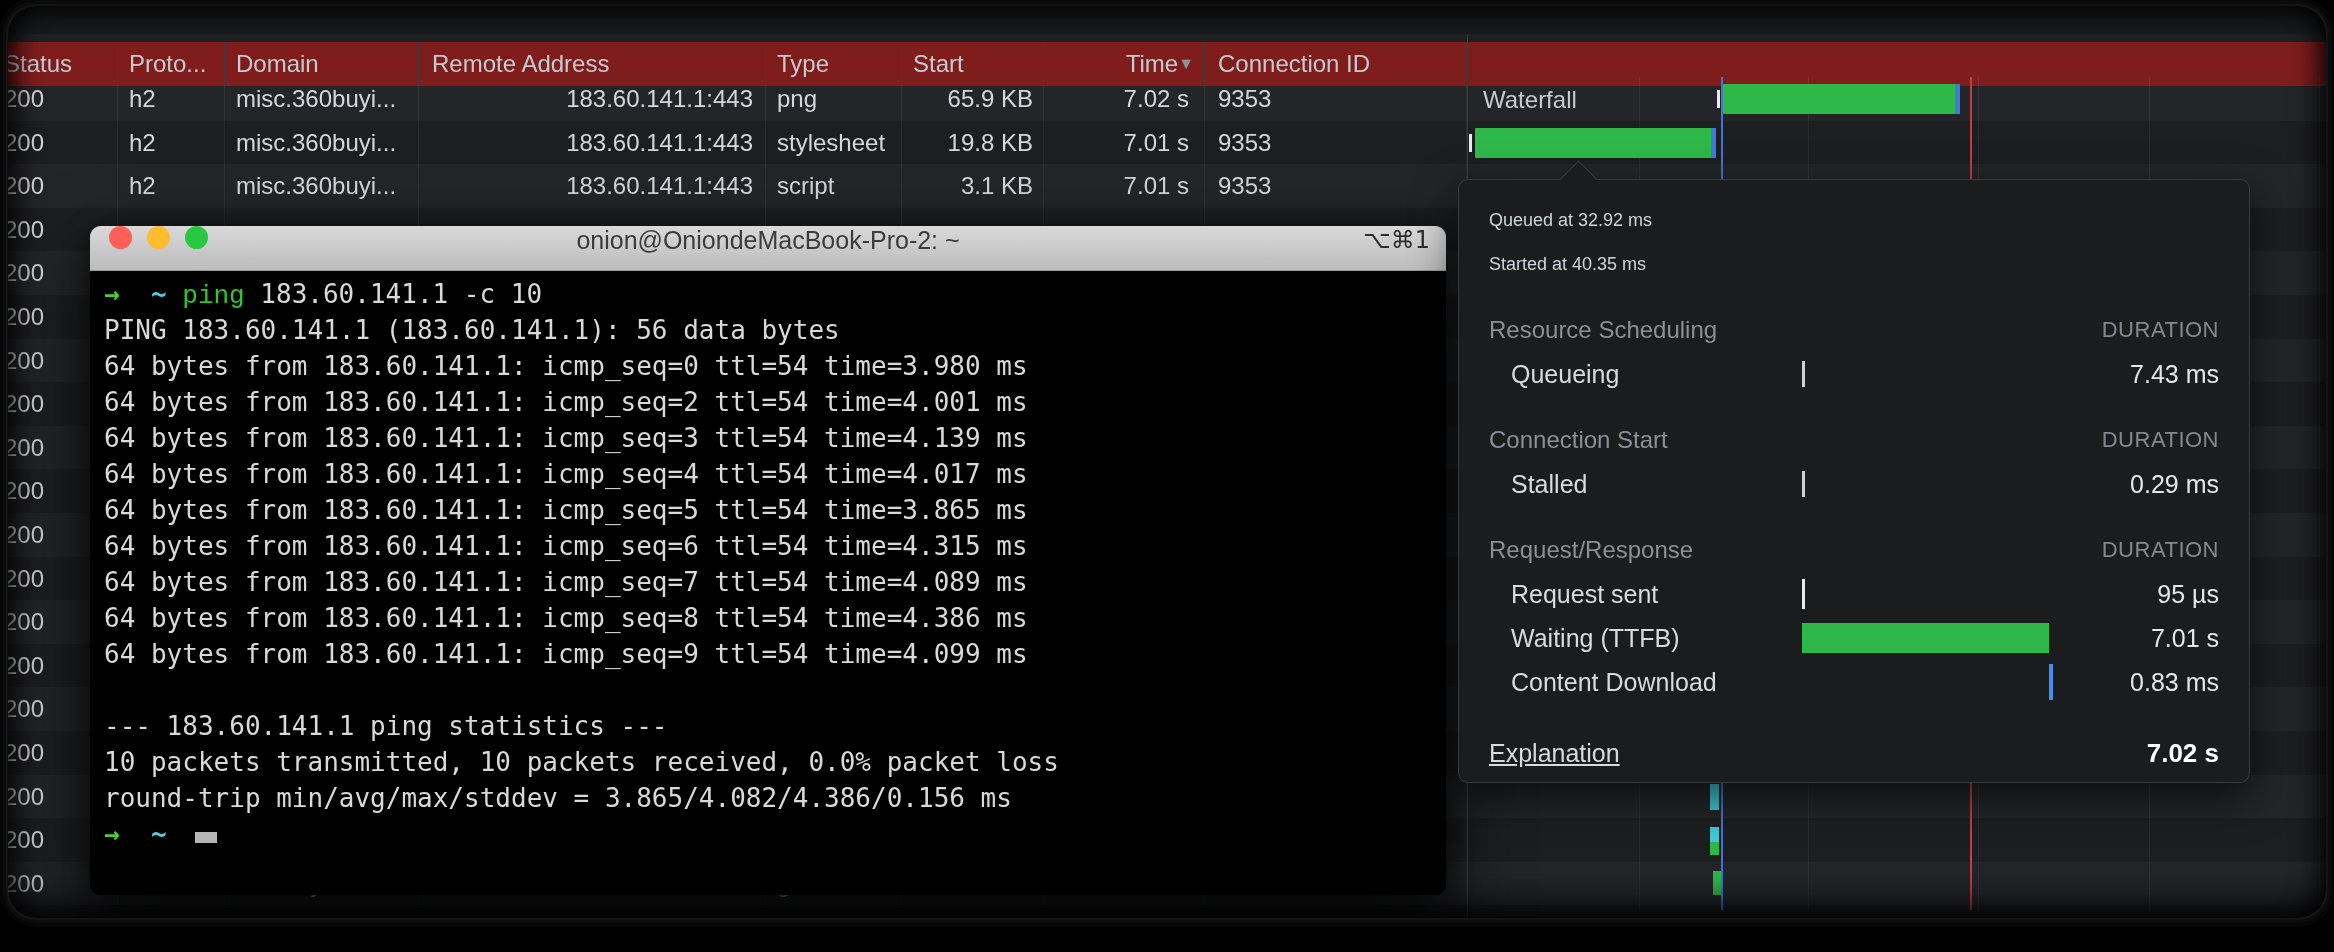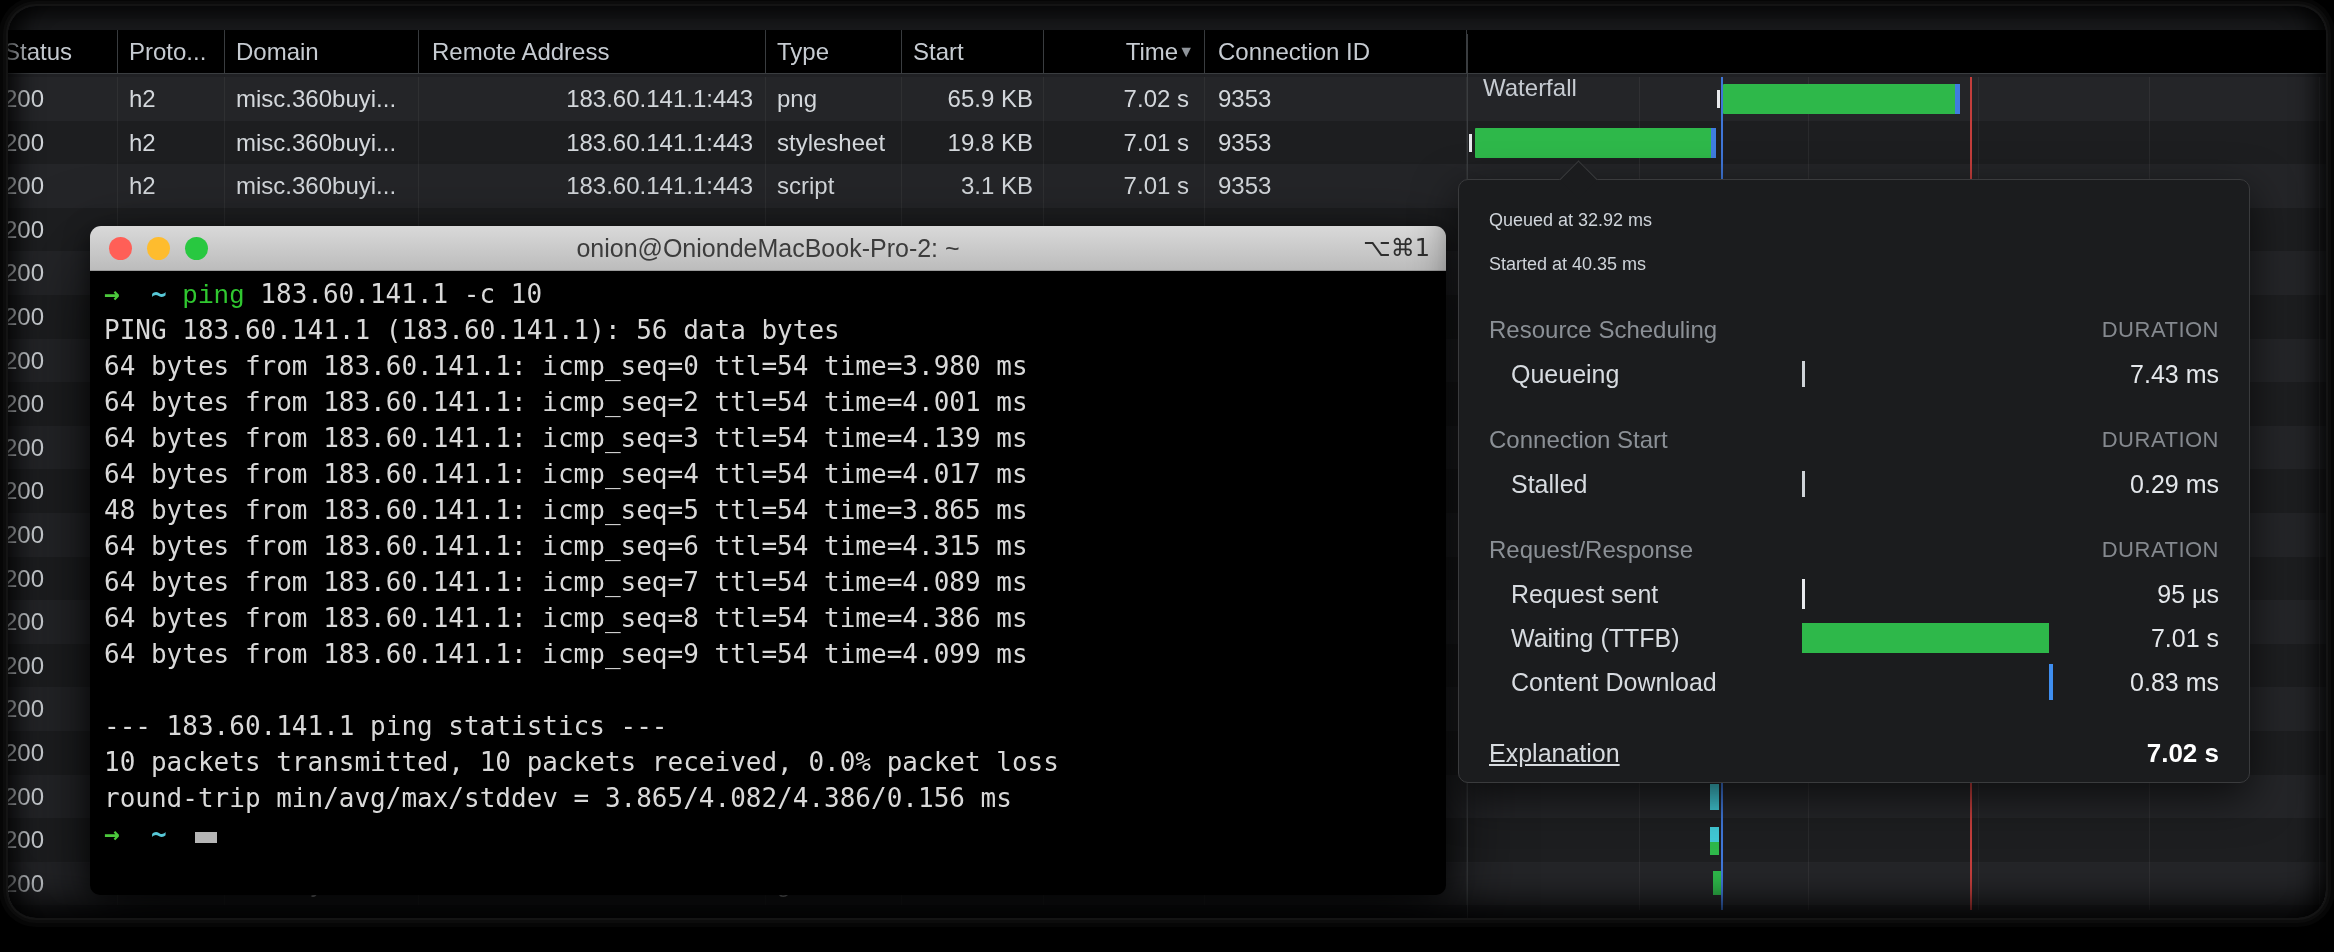--- a/index.html
+++ b/index.html
@@ -4,21 +4,21 @@
 <style>
   html,body{margin:0;padding:0;background:#000;width:2334px;height:952px;overflow:hidden;
     font-family:"Liberation Sans",sans-serif;-webkit-font-smoothing:antialiased;}
   .screen{position:absolute;left:8px;top:6px;width:2318px;height:912px;border-radius:28px;
     background:#202124;overflow:hidden;box-shadow:0 0 0 2px #141414,0 0 0 5px #0c0c0c,0 0 0 9px #060606;}
   .vignette{position:absolute;inset:0;border-radius:28px;pointer-events:none;z-index:90;
     box-shadow:inset 26px 0 26px -18px rgba(0,0,0,.8),inset -26px 0 26px -18px rgba(0,0,0,.8),
                inset 0 26px 26px -18px rgba(0,0,0,.8),inset 0 -34px 34px -20px rgba(0,0,0,.9);}
   
   .topstrip{position:absolute;left:0;top:0;width:100%;height:28px;background:#1a1b1d;}
-  .thead{position:absolute;left:0;top:24px;width:100%;height:43px;background:#000000;display:flex;
+  .thead{position:absolute;left:0;top:36px;width:100%;height:43px;background:#7f1d1d;display:flex;
     border-bottom:1px solid #3a3d40;z-index:2;}
   .th{box-sizing:border-box;height:43px;line-height:43px;color:#c6cbd1;font-size:24px;
     border-right:1px solid #3a3d40;padding-left:11px;white-space:nowrap;overflow:hidden;position:relative;}
   .rows{position:absolute;left:0;top:71px;width:100%;z-index:1;}
   .row{display:flex;height:43.6px;}
   .row.light{background:#242528;}
   .row.dark{background:#1d1e20;}
   .cell{box-sizing:border-box;height:43.6px;line-height:43.6px;font-size:24px;color:#d3d7db;
     border-right:1px solid rgba(255,255,255,0.05);padding-left:11px;white-space:nowrap;overflow:hidden;}
   .c-status{width:110px;} .c-proto{width:107px;} .c-domain{width:194px;}
@@ -40,21 +40,21 @@
   .wf-cap{position:absolute;right:0;top:0;width:5px;height:30px;background:#3f7ce0;}
   .wf-pretick{position:absolute;left:-6px;top:6px;width:3px;height:18px;background:#e8eaed;}
   .wf-tick-green{position:absolute;height:24px;background:#2eb84a;}
   .wf-tick-cyan{position:absolute;height:26px;background:#41c8d5;}
   .wf-tick-cyan2{position:absolute;height:28px;background:linear-gradient(#41c8d5 55%,#2eb84a 55%);}
   
   .terminal{position:absolute;left:82px;top:220px;width:1356px;height:664px;z-index:10;border-radius:12px;
     box-shadow:0 30px 80px rgba(0,0,0,.75),0 6px 24px rgba(0,0,0,.55);}
   .titlebar{position:relative;height:44px;border-radius:11px 11px 0 0;
     background:linear-gradient(#d9d9d9,#bcbcbc);border-bottom:1px solid #9a9a9a;
-    display:flex;align-items:center;text-decoration:underline;}
+    display:flex;align-items:flex-start;text-decoration:underline;}
   .tl{width:23px;height:23px;border-radius:50%;margin-left:15px;}
   .tl.red{background:#ff5f57;margin-left:19px;} .tl.yellow{background:#febc2e;} .tl.green{background:#28c840;}
   .t-title{position:absolute;left:0;right:0;text-align:center;color:#3c3c3c;font-size:25px;}
   .t-short{position:absolute;right:16px;color:#2e2e2e;font-size:24px;font-family:"DejaVu Sans",sans-serif;}
   .t-body{height:619px;background:#000;border-radius:0 0 10px 10px;padding:5px 0 0 14px;overflow:hidden;
     font-family:"DejaVu Sans Mono",monospace;font-size:26px;line-height:36px;color:#d9d9d9;}
   .t-line{white-space:pre;height:36px;}
   .seg-w{color:#d9d9d9;} .seg-p{color:#4cc93c;font-weight:bold;} .seg-cy{color:#57c8d7;font-weight:bold;}
   .seg-g{color:#30c830;font-family:Liberation Mono, monospace;} .seg-sp{color:#d9d9d9;}
   .seg-cursor{display:inline-block;width:22px;height:11px;background:#b6b6b6;margin-left:28px;}
@@ -345,21 +345,21 @@
       <div class="t-title">onion@OniondeMacBook-Pro-2: ~</div>
       <div class="t-short">⌥⌘1</div>
     </div>
     <div class="t-body">
         <div class="t-line"><span class="seg-p">→</span><span class="seg-sp">  </span><span class="seg-cy">~</span><span class="seg-sp"> </span><span class="seg-g">ping</span><span class="seg-w"> 183.60.141.1 -c 10</span></div>
         <div class="t-line"><span class="seg-w">PING 183.60.141.1 (183.60.141.1): 56 data bytes</span></div>
         <div class="t-line"><span class="seg-w">64 bytes from 183.60.141.1: icmp_seq=0 ttl=54 time=3.980 ms</span></div>
         <div class="t-line"><span class="seg-w">64 bytes from 183.60.141.1: icmp_seq=2 ttl=54 time=4.001 ms</span></div>
         <div class="t-line"><span class="seg-w">64 bytes from 183.60.141.1: icmp_seq=3 ttl=54 time=4.139 ms</span></div>
         <div class="t-line"><span class="seg-w">64 bytes from 183.60.141.1: icmp_seq=4 ttl=54 time=4.017 ms</span></div>
-        <div class="t-line"><span class="seg-w">48 bytes from 183.60.141.1: icmp_seq=5 ttl=54 time=3.865 ms</span></div>
+        <div class="t-line"><span class="seg-w">64 bytes from 183.60.141.1: icmp_seq=5 ttl=54 time=3.865 ms</span></div>
         <div class="t-line"><span class="seg-w">64 bytes from 183.60.141.1: icmp_seq=6 ttl=54 time=4.315 ms</span></div>
         <div class="t-line"><span class="seg-w">64 bytes from 183.60.141.1: icmp_seq=7 ttl=54 time=4.089 ms</span></div>
         <div class="t-line"><span class="seg-w">64 bytes from 183.60.141.1: icmp_seq=8 ttl=54 time=4.386 ms</span></div>
         <div class="t-line"><span class="seg-w">64 bytes from 183.60.141.1: icmp_seq=9 ttl=54 time=4.099 ms</span></div>
         <div class="t-line"><span class="seg-w"></span></div>
         <div class="t-line"><span class="seg-w">--- 183.60.141.1 ping statistics ---</span></div>
         <div class="t-line"><span class="seg-w">10 packets transmitted, 10 packets received, 0.0% packet loss</span></div>
         <div class="t-line"><span class="seg-w">round-trip min/avg/max/stddev = 3.865/4.082/4.386/0.156 ms</span></div>
         <div class="t-line"><span class="seg-p">→</span><span class="seg-sp">  </span><span class="seg-cy">~</span><span class="seg-cursor"></span></div>
       </div>

